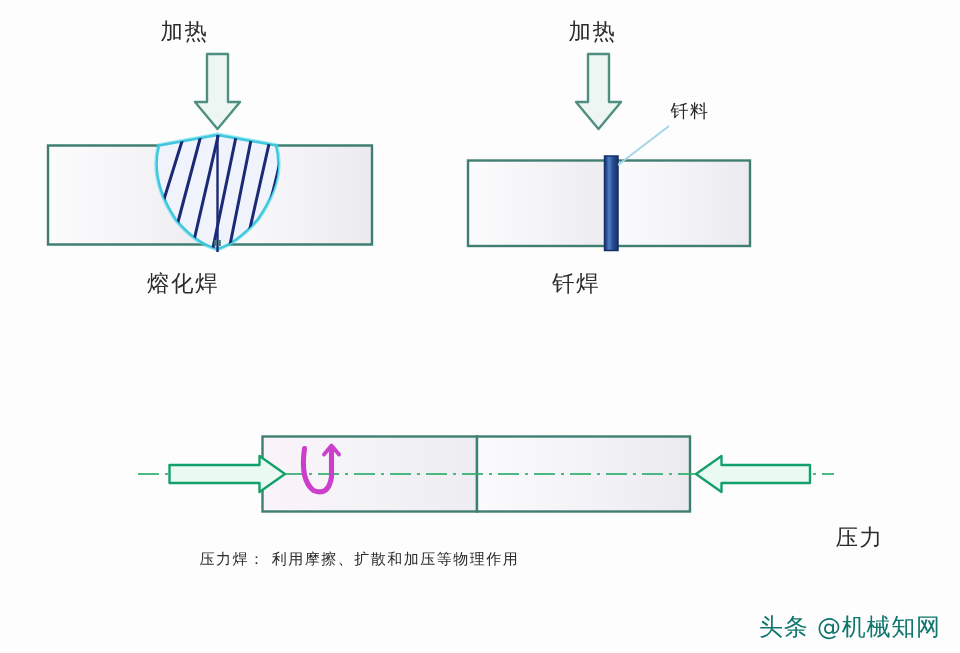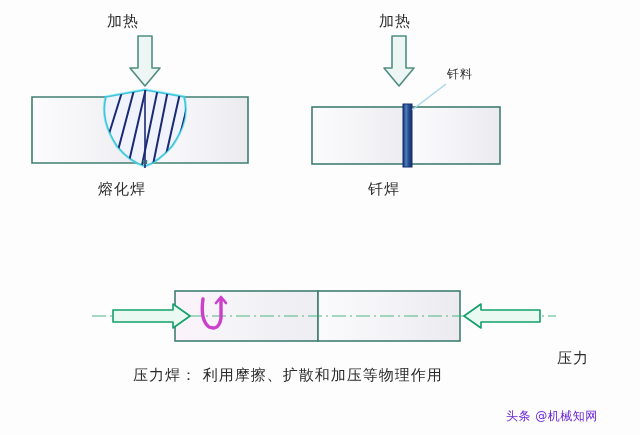--- a/index.html
+++ b/index.html
@@ -32,31 +32,31 @@
   .lbl-heat-left   { left: 107px; top: 14px; }
   .lbl-heat-right  { left: 379px; top: 14px; }
   .lbl-filler      { left: 447px; top: 68px; font-size: 12px; }
   .lbl-fusion      { left: 98px; top: 182px; }
   .lbl-braze       { left: 368px; top: 182px; }
   .lbl-pressure    { left: 557px; top: 307px; margin-top: 44px; }
   .caption {
     position: absolute;
     left: 133px;
     top: 366px;
-    font-size: 15px;
+    font-size: 10px;
     color: #2b2b2b;
     white-space: nowrap;
     letter-spacing: 1px;
   }
   .watermark {
     position: absolute;
     left: 506px;
     top: 408px;
-    font-size: 12px;
-    color: #6d28d9;
+    font-size: 16px;
+    color: #0f766e;
     white-space: nowrap;
     letter-spacing: 0.5px;
   }
   svg.diagram {
     position: absolute;
     left: 0; top: 0;
     width: 640px;
     height: 435px;
     pointer-events: none;
   }

